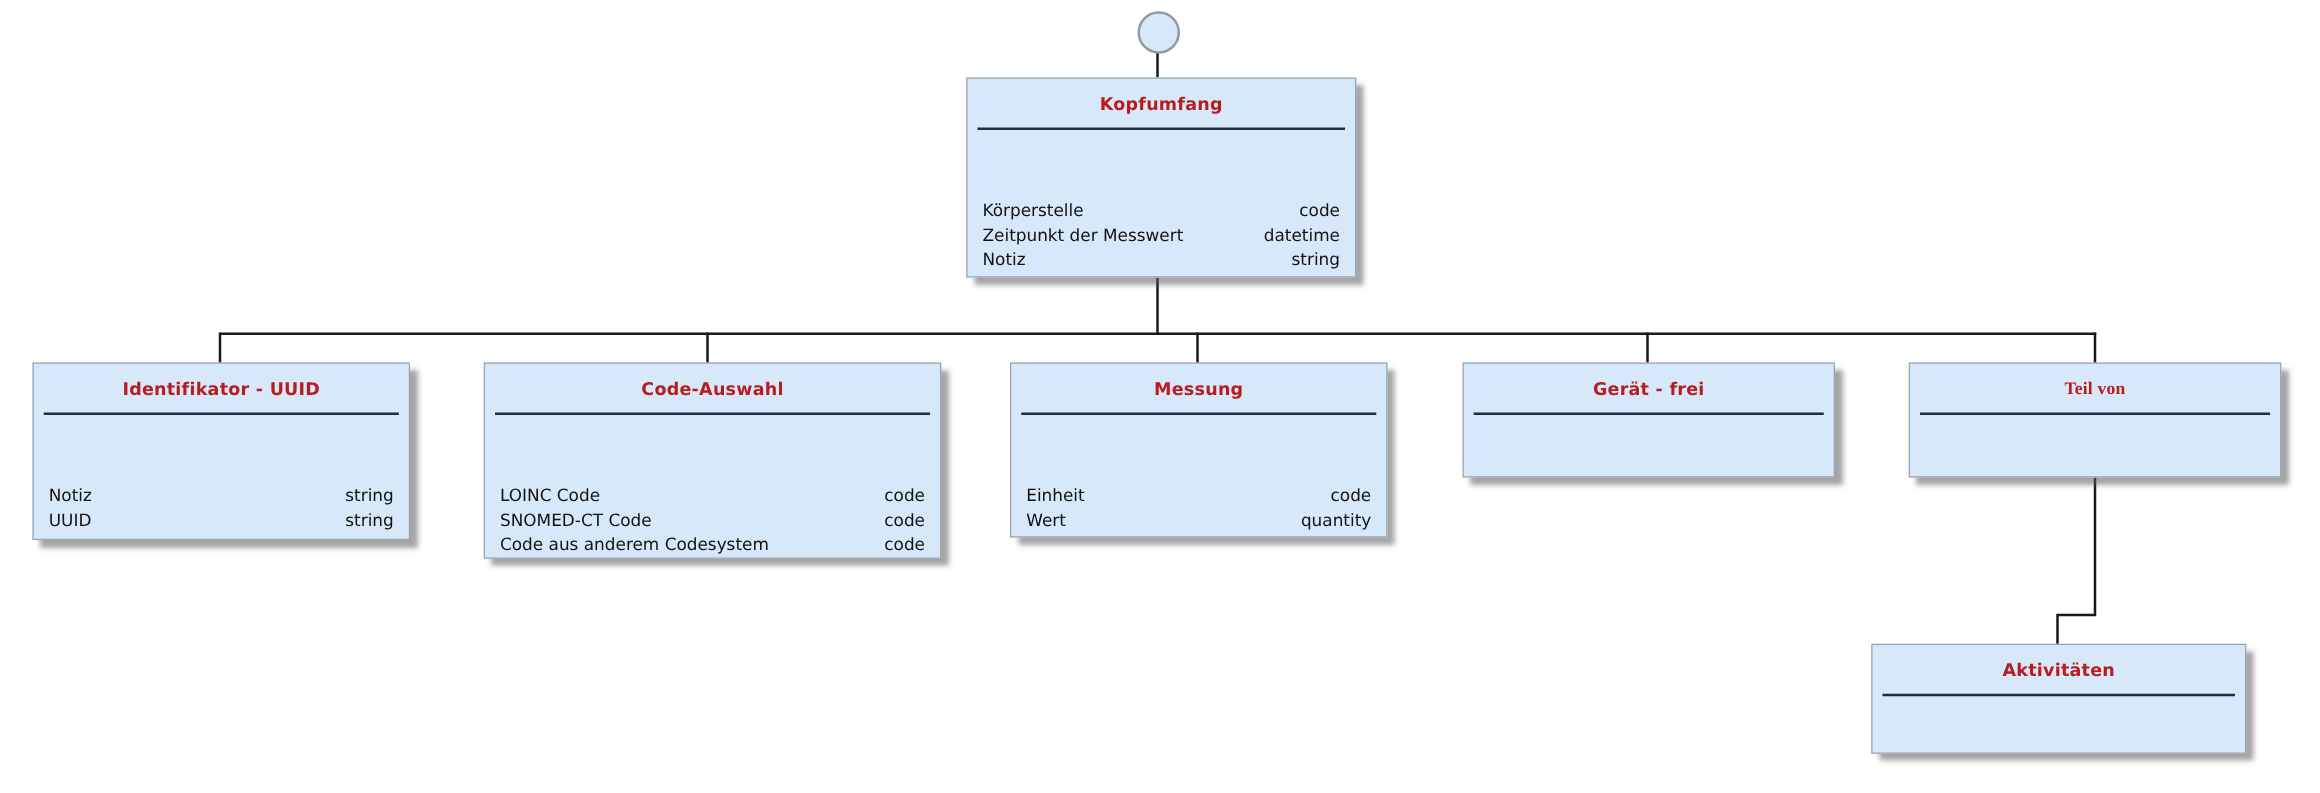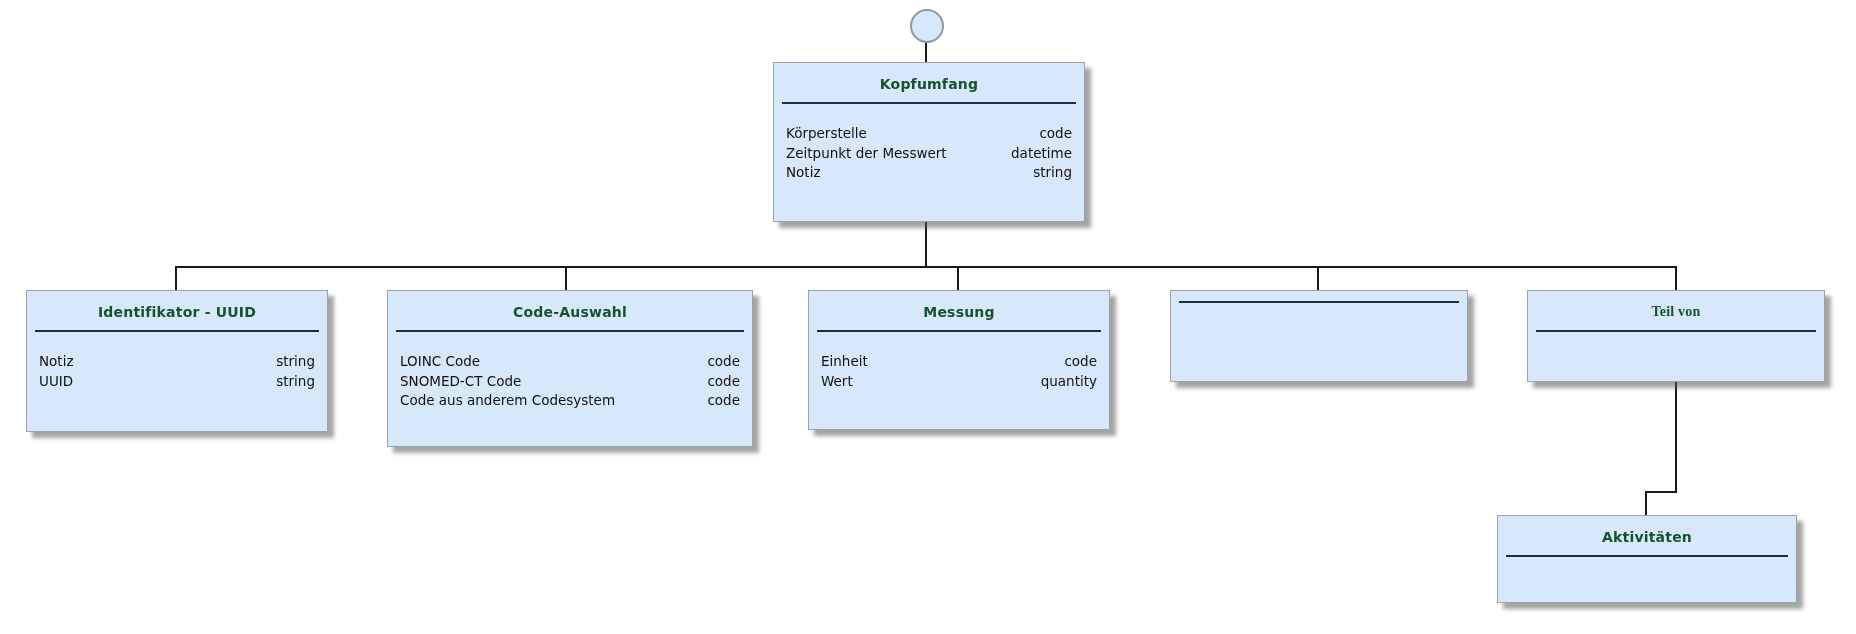--- a/index.html
+++ b/index.html
@@ -40,31 +40,32 @@
     box-sizing: border-box;
     background: #d7e8fb;
     border: 1px solid #9aa2ac;
     box-shadow: 6px 6px 4px rgba(90, 90, 90, 0.55);
   }
   .entity .title {
     padding: 13px 8px 0;
     font-size: 14px;
     font-weight: bold;
     text-align: center;
-    color: #14532d;
+    color: #b91c1c;
     letter-spacing: 0.2px;
   }
   .entity .sep {
     margin: 10px 8px 0;
     border: none;
     border-top: 2px solid #222c3c;
     height: 0;
   }
   .entity .attrs {
     padding: 20px 12px 0;
+    margin-top: 36px;
   }
   .entity .attr-row {
     display: flex;
     justify-content: space-between;
     gap: 18px;
     font-size: 13.5px;
     line-height: 19.5px;
     color: #111111;
   }
   .entity .attr-name { text-align: left; white-space: nowrap; }
@@ -160,20 +161,21 @@
         <span class="attr-type">code</span>
       </div>
       <div class="attr-row">
         <span class="attr-name">Wert</span>
         <span class="attr-type">quantity</span>
       </div>
     </div>
   </div>
 
   <div class="entity e-geraet">
+    <div class="title">Gerät - frei</div>
     <div class="sep"></div>
     <div class="attrs"></div>
   </div>
 
   <div class="entity e-teil-von">
     <div class="title">Teil von</div>
     <div class="sep"></div>
     <div class="attrs"></div>
   </div>
 

